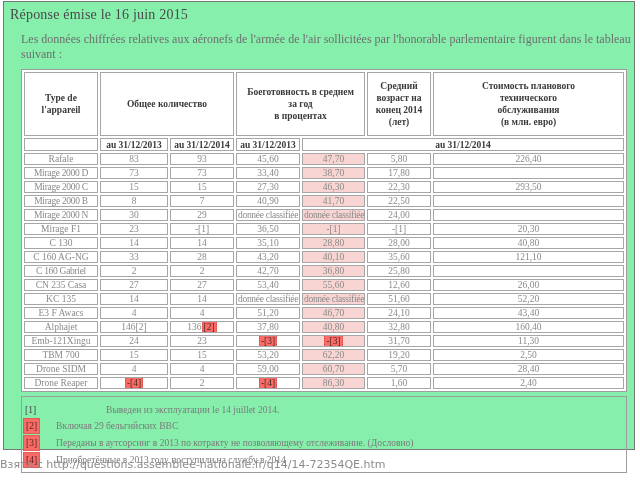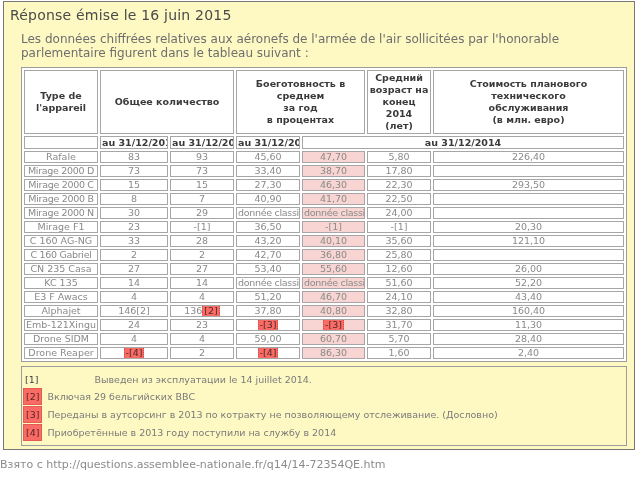--- a/index.html
+++ b/index.html
@@ -1,33 +1,33 @@
 <!DOCTYPE html>
 <html><head>
 <meta charset="utf-8">
 <style>
   html,body{margin:0;padding:0;background:#fff;}
   body{width:640px;height:482px;font-family:"DejaVu Sans",sans-serif;position:relative;overflow:hidden;}
-  .outer{position:absolute;left:3px;top:1px;width:632px;height:449px;border:1px solid #777;background:#fef9c3;box-sizing:border-box;}
+  .outer{position:absolute;left:3px;top:1px;width:632px;height:449px;border:1px solid #777;background:#86efac;box-sizing:border-box;font-family:Liberation Serif, serif;}
   .title{margin:5px 0 0 6px;font-size:14px;color:#4a4a4a;letter-spacing:.2px;}
   .subtitle{margin:9px 0 0 17px;font-size:12px;color:#6e6e6e;}
   table.main{margin:7px 0 0 17px;border-collapse:separate;border-spacing:2px;border:1px solid #9c9c9c;width:606px;table-layout:fixed;background:#fff;}
   table.main th,table.main td{border:1px solid #a6a6a6;text-align:center;vertical-align:middle;padding:0 1px;overflow:hidden;background:#fff;}
   table.main th{color:#3a3a3a;font-weight:bold;font-size:9.5px;line-height:12px;white-space:pre-line;height:62px;}
   table.main tr.subhead th{height:11px;font-size:9.5px;line-height:10px;white-space:nowrap;}
   table.main td{color:#8a8a8a;font-size:9.5px;line-height:10px;height:10px;white-space:nowrap;}
   td.pink{background:#f8d5d2 !important;}
   .small{font-size:8px;letter-spacing:-.3px;margin-left:40px;}
   .red-mark{background:#fb6b66;color:#4d2a2a;padding:0 1px;border:1px dotted #d44a44;}
   .notes{margin:4px 0 0 17px;border:1px solid #9c9c9c;width:606px;box-sizing:border-box;padding:4px 4px 3px 1px;}
   .note-line{display:flex;align-items:center;font-size:9.5px;color:#7a7a7a;margin:1px 0;min-height:15px;}
   .fn-marker{flex:0 0 auto;padding:2px 2px;color:#3f3f3f;font-size:9.5px;}
   .fn-marker.red{background:#fb6b66;border:1px solid #e45b55;color:#5a2424;}
-  .fn-text{margin-left:5px;}
-  .fn-text.indent{margin-left:54px;}
+  .fn-text{margin-left:16px;}
+  .fn-text.indent{margin-left:68px;}
   .footer{position:absolute;left:0;top:458px;width:640px;text-align:left;font-size:11px;color:#8b8b8b;}
 </style>
 </head>
 <body>
 
 <div class="outer">
   <div class="title">Réponse émise le 16 juin 2015</div>
   <div class="subtitle">Les données chiffrées relatives aux aéronefs de l'armée de l'air sollicitées par l'honorable parlementaire figurent dans le tableau suivant :</div>
 
   <table class="main">
@@ -113,20 +113,29 @@
         <tr>
           <td>Mirage F1</td>
           <td>23</td>
           <td>-[1]</td>
           <td>36,50</td>
           <td class="pink">-[1]</td>
           <td>-[1]</td>
           <td>20,30</td>
         </tr>
         <tr>
+          <td>C 130</td>
+          <td>14</td>
+          <td>14</td>
+          <td>35,10</td>
+          <td class="pink">28,80</td>
+          <td>28,00</td>
+          <td>40,80</td>
+        </tr>
+        <tr>
           <td>C 160 AG-NG</td>
           <td>33</td>
           <td>28</td>
           <td>43,20</td>
           <td class="pink">40,10</td>
           <td>35,60</td>
           <td>121,10</td>
         </tr>
         <tr>
           <td class="small">C 160 Gabriel</td>
@@ -176,20 +185,29 @@
         <tr>
           <td>Emb-121Xingu</td>
           <td>24</td>
           <td>23</td>
           <td><span class="red-mark">-[3]</span></td>
           <td class="pink"><span class="red-mark">-[3]</span></td>
           <td>31,70</td>
           <td>11,30</td>
         </tr>
         <tr>
+          <td>TBM 700</td>
+          <td>15</td>
+          <td>15</td>
+          <td>53,20</td>
+          <td class="pink">62,20</td>
+          <td>19,20</td>
+          <td>2,50</td>
+        </tr>
+        <tr>
           <td>Drone SIDM</td>
           <td>4</td>
           <td>4</td>
           <td>59,00</td>
           <td class="pink">60,70</td>
           <td>5,70</td>
           <td>28,40</td>
         </tr>
         <tr>
           <td>Drone Reaper</td>

